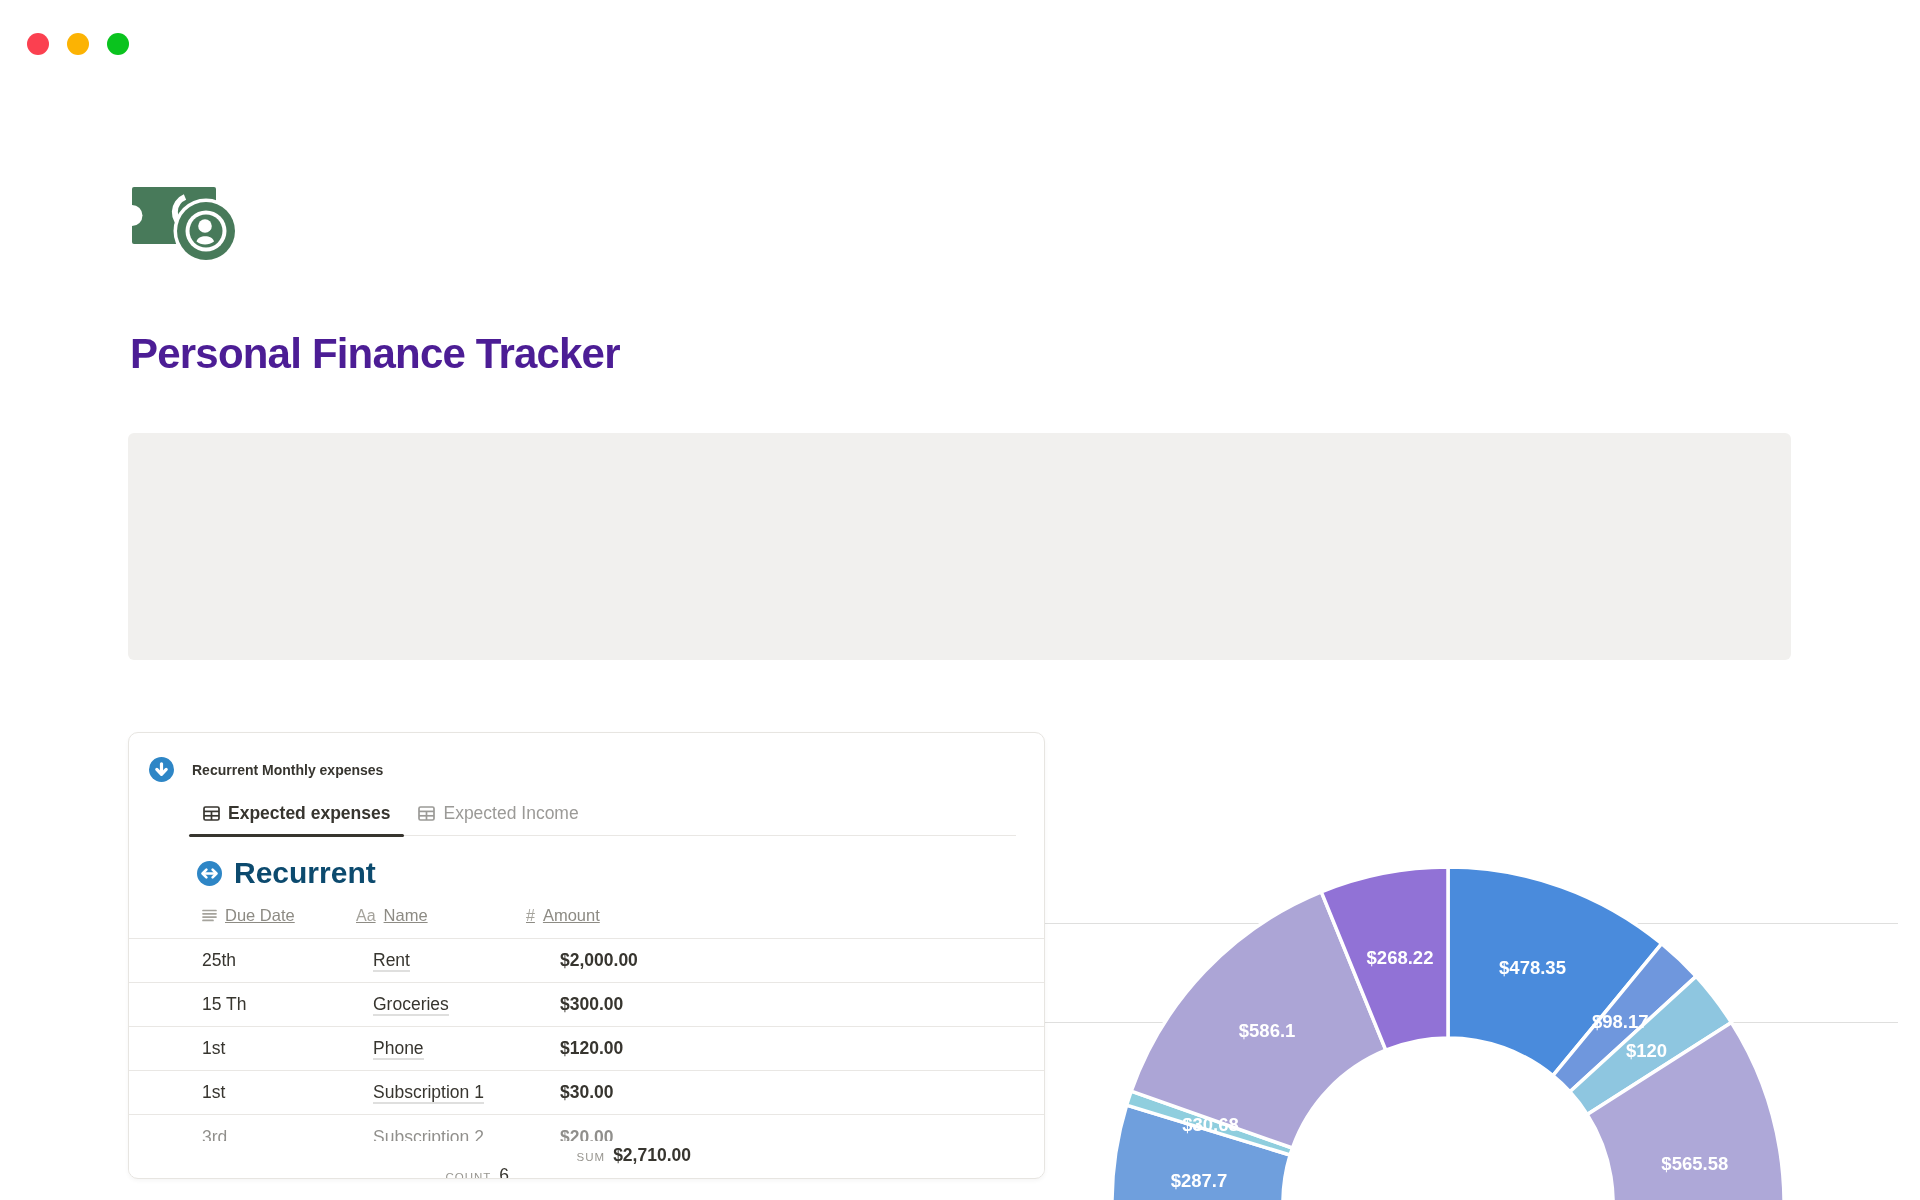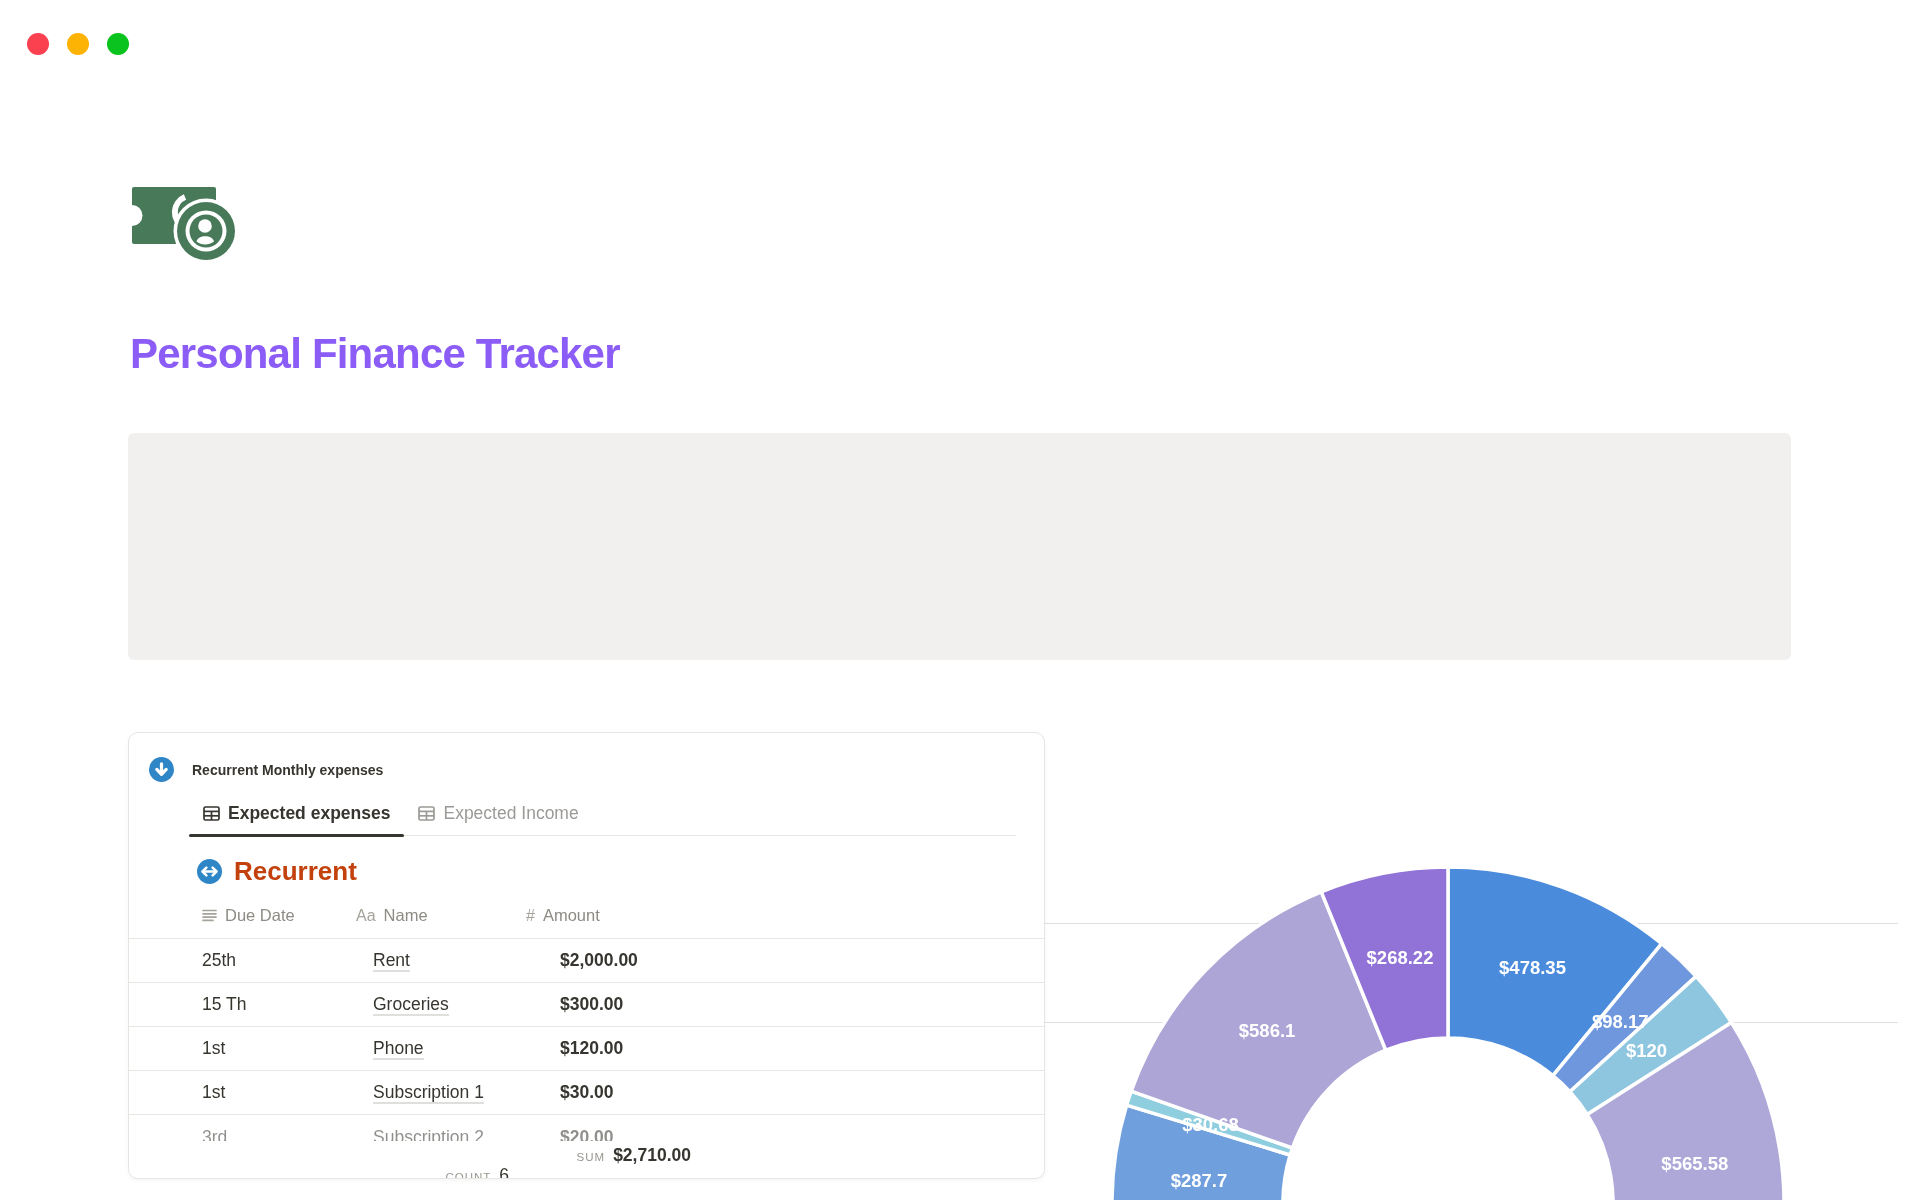--- a/index.html
+++ b/index.html
@@ -6,21 +6,21 @@
   .screen{position:relative;width:1920px;height:1200px;background:#fff;overflow:hidden;
     font-family:"Liberation Sans","DejaVu Sans",sans-serif;color:#37352f;}
 
   
   .traffic{position:absolute;left:27px;top:33px;display:flex;gap:18px;}
   .traffic span{width:22px;height:22px;border-radius:50%;display:block;}
 
   
   .page-icon{position:absolute;left:128px;top:184px;width:110px;height:78px;}
   .page-title{position:absolute;left:130px;top:331px;font-size:42px;line-height:46px;
-    font-weight:700;letter-spacing:-0.8px;color:#8b5cf6;margin:0;}
+    font-weight:700;letter-spacing:-0.8px;color:#4c1d95;margin:0;}
 
   
   .callout{position:absolute;left:128px;top:433px;width:1663px;height:227px;
     background:#f1f0ee;border-radius:6px;}
   .callout .info-ic{position:absolute;left:148px;top:459px;}
   .callout .info-title{position:absolute;left:190px;top:460px;font-size:17px;line-height:22px;}
   .divider{position:absolute;left:187px;width:1583px;height:1px;background:rgba(55,53,47,.16);}
   .div1{top:490px}.div2{top:589px}
   .toggle-row{position:absolute;left:199px;display:flex;align-items:center;gap:16px;height:22px;}
   .t1{top:513px}.t2{top:550px}
@@ -39,24 +39,24 @@
     border-bottom:1px solid #e9e7e4;}
   .tab{position:relative;height:100%;display:flex;align-items:center;gap:8px;padding:0 14px;cursor:pointer;}
   .tab .tab-label{font-size:17.5px;}
   .tab.active .tab-label{font-weight:600;color:#37352f;}
   .tab.active svg{color:#37352f;}
   .tab.inactive .tab-label{color:#9b9a97;font-weight:500;}
   .tab.inactive svg{color:#9b9a97;}
   .tab.active::after{content:"";position:absolute;left:0;right:0;bottom:-2px;height:3.5px;
     background:#37352f;border-radius:2px;}
   .section-row{position:absolute;left:68px;top:123px;display:flex;align-items:center;gap:12px;cursor:pointer;}
-  .section-title{font-size:26px;font-weight:700;color:#c2410c;}
+  .section-title{font-size:30px;font-weight:700;color:#0c4a6e;}
   .thead{position:absolute;left:0;top:160px;height:45px;width:100%;display:flex;align-items:center;
     padding-left:73px;box-sizing:border-box;color:#8d8b84;}
-  .thead .col{display:flex;align-items:center;gap:8px;}
+  .thead .col{display:flex;align-items:center;gap:8px;text-decoration:underline;}
   .col-date{width:154px;}.col-name{width:170px;}.col-amt{width:165px;}
   .th-label{font-size:16.5px;color:#8d8b84;}
   .th-glyph{font-size:16px;color:#a5a39c;}
   .rows{position:absolute;left:0;top:205px;width:100%;height:203px;overflow:hidden;border-top:1px solid #e9e7e4;}
   .trow{height:44px;display:flex;align-items:center;padding-left:73px;box-sizing:border-box;
     border-bottom:1px solid #e9e7e4;font-size:17.5px;gap:17px;}
   .trow.clipped{opacity:.55;border-bottom:none;}
   .c-date{width:154px;}
   .c-name{width:170px;}
   .c-name .namelink{border-bottom:2px solid rgba(55,53,47,.16);padding-bottom:0px;cursor:pointer;}

